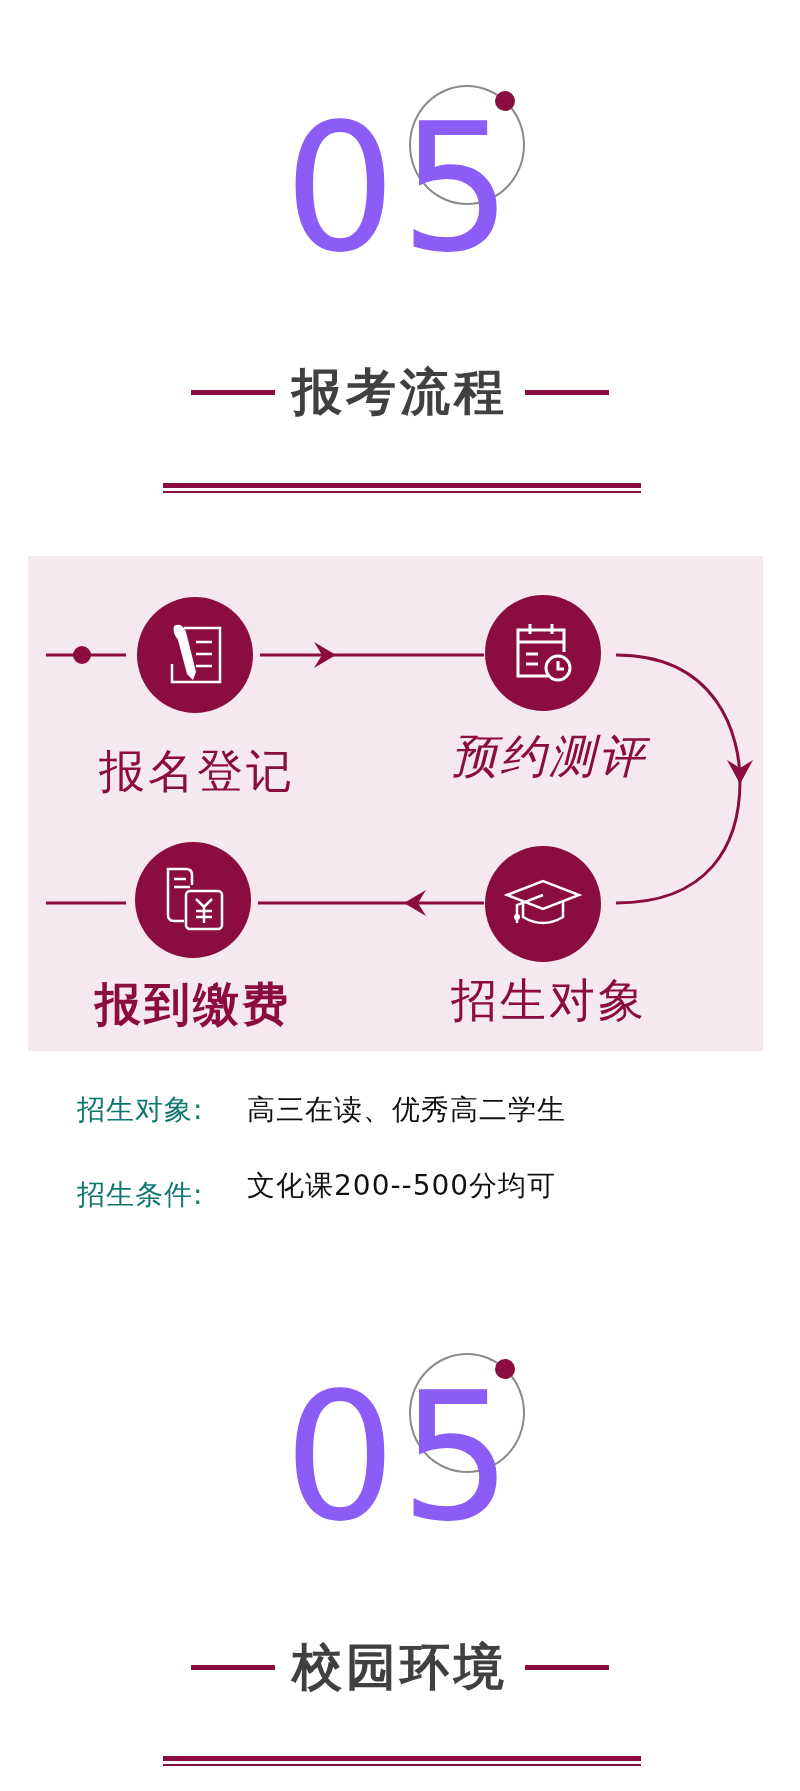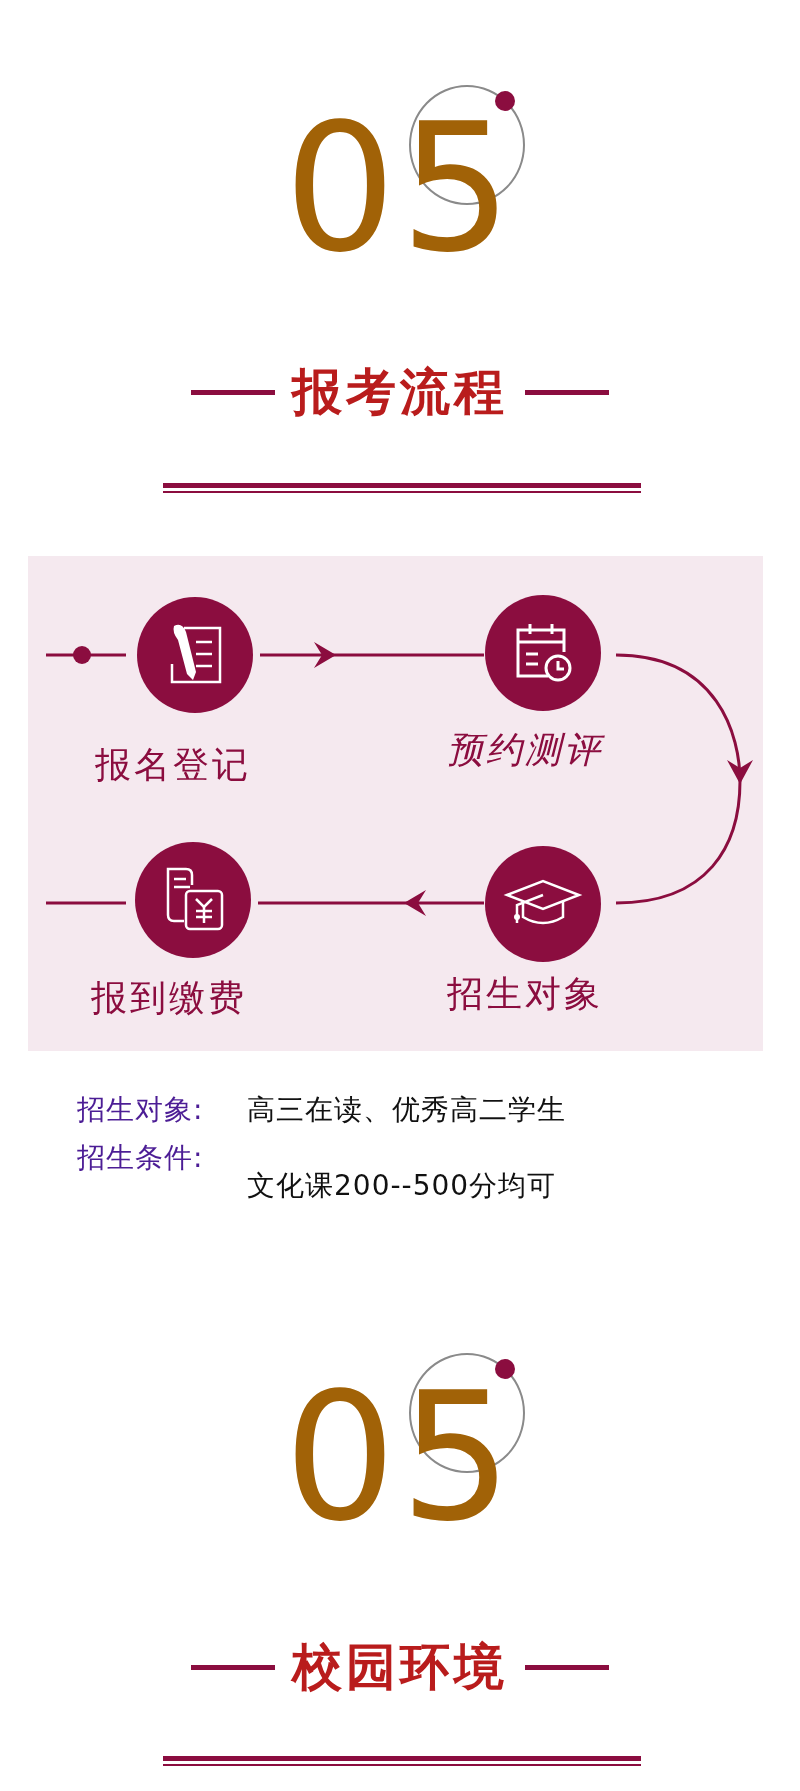--- a/index.html
+++ b/index.html
@@ -7,63 +7,63 @@
     width: 800px; height: 1791px; position: relative; overflow: hidden;
     background: #ffffff;
     font-family: "DejaVu Sans", "Liberation Sans", sans-serif;
   }
   .abs { position: absolute; }
 
   
   .sec-num {
     position: absolute; left: 0; width: 800px; text-align: center;
     font-family: "DejaVu Sans", sans-serif;
-    font-size: 176px; line-height: 1; color: #a16207; letter-spacing: 4px;
+    font-size: 176px; line-height: 1; color: #8b5cf6; letter-spacing: 4px;
     font-weight: normal;
   }
   .ring {
     position: absolute; width: 116px; height: 120px; border-radius: 50%;
     border: 2px solid #8a8a8a; box-sizing: border-box;
   }
   .ring-dot {
     position: absolute; width: 20px; height: 20px; border-radius: 50%;
     background: #8b0d3f;
   }
 
   
   .sec-title-row {
     position: absolute; left: 0; width: 800px; height: 60px;
     display: flex; align-items: center; justify-content: center;
   }
   .sec-title-line { width: 84px; height: 5px; background: #8b0d3f; }
   .sec-title {
-    font-size: 50px; font-weight: bold; color: #b91c1c; margin: 0 17px;
+    font-size: 50px; font-weight: bold; color: #404040; margin: 0 17px;
     letter-spacing: 4px; font-family: "DejaVu Sans", sans-serif;
   }
   .double-rule { position: absolute; left: 163px; width: 478px; }
   .double-rule .r1 { height: 5px; background: #8b0d3f; }
   .double-rule .r2 { height: 2px; background: #8b0d3f; margin-top: 3px; }
 
   
   .flow-panel {
     position: absolute; left: 28px; top: 556px; width: 735px; height: 495px;
     background: #f5e9ef;
   }
   .step-circle {
     position: absolute; width: 116px; height: 116px; border-radius: 50%;
     background: #8b0d3f; display: flex; align-items: center; justify-content: center;
   }
   .step-label {
-    position: absolute; width: 200px; text-align: left;
-    font-size: 36px; color: #8b0d3f; letter-spacing: 3px;
+    position: absolute; width: 200px; text-align: right;
+    font-size: 46px; color: #8b0d3f; letter-spacing: 3px;
   }
 
   
   .info-row { position: absolute; left: 77px; display: flex; align-items: center; height: 44px; }
-  .info-key { width: 170px; font-size: 28px; color: #4c1d95; letter-spacing: 1px; }
+  .info-key { width: 170px; font-size: 28px; color: #0f766e; letter-spacing: 1px; }
   .info-val { font-size: 28px; color: #111111; letter-spacing: 1px; }
 </style>
 </head>
 <body>
 
 <div class="ring" style="left:409px; top:85px;"></div>
 <div class="ring-dot" style="left:495px; top:91px;"></div>
 <div class="sec-num" style="top:102px;">05</div>
 
 <div class="sec-title-row" style="top:362px;">
@@ -146,28 +146,28 @@
         <line x1="16" y1="14" x2="28" y2="14"></line>
         <line x1="16" y1="22" x2="32" y2="22"></line>
         <rect x="28" y="26" width="36" height="38" rx="4"></rect>
         <path d="M 38 34 L 46 42 L 54 34"></path>
         <line x1="46" y1="42" x2="46" y2="58"></line>
         <line x1="38" y1="46" x2="54" y2="46"></line>
         <line x1="38" y1="52" x2="54" y2="52"></line>
       </g>
     </svg>
   </div>
-  <div class="step-label" style="left:63px; top:418px;">报到缴费</div>
+  <div class="step-label" style="left:63px; top:418px;font-weight:bold;">报到缴费</div>
 </div>
 
 <div class="info-row" style="top:1088px;">
   <span class="info-key">招生对象:</span>
   <span class="info-val">高三在读、优秀高二学生</span>
 </div>
-<div class="info-row" style="top:1136px;">
+<div class="info-row" style="top:1176px;flex-direction:column;">
   <span class="info-key">招生条件:</span>
 </div>
 <div class="info-row" style="top:1164px;">
   <span class="info-key"></span>
   <span class="info-val">文化课200--500分均可</span>
 </div>
 
 <div class="ring" style="left:409px; top:1353px;"></div>
 <div class="ring-dot" style="left:495px; top:1359px;"></div>
 <div class="sec-num" style="top:1371px;">05</div>

